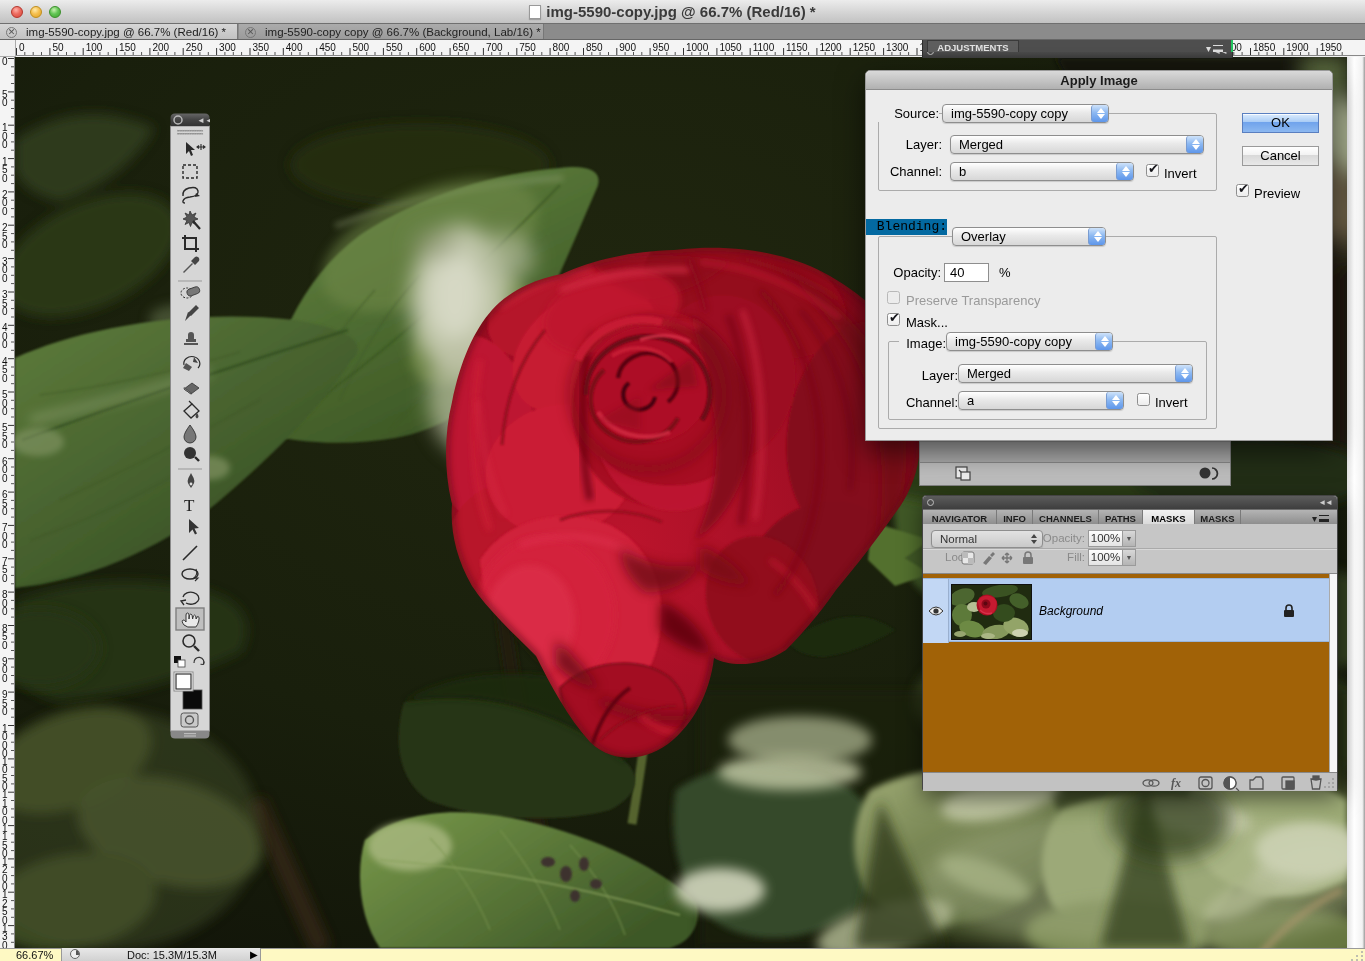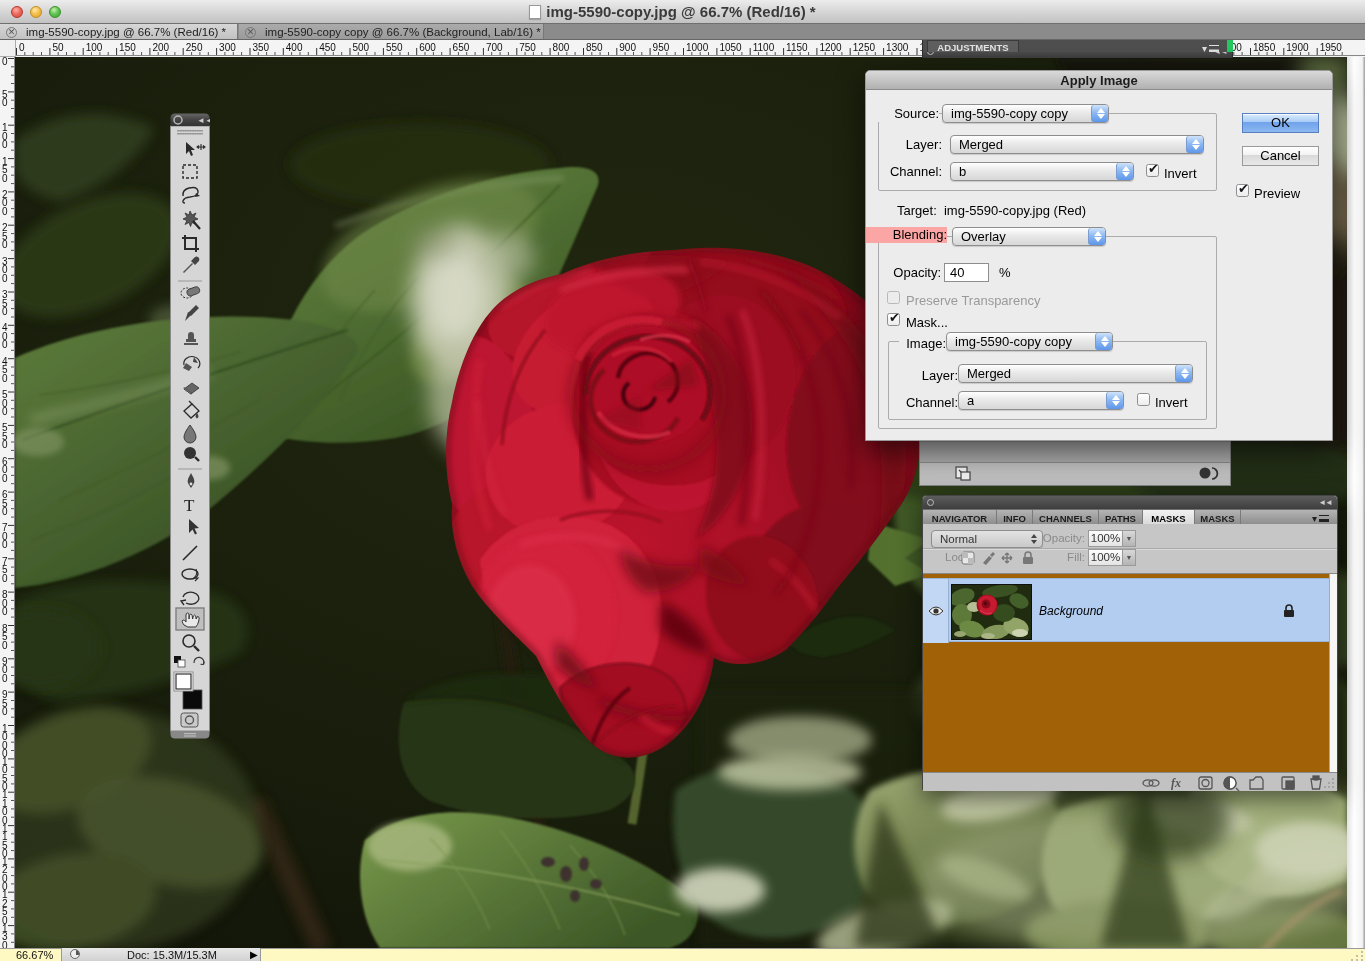--- a/index.html
+++ b/index.html
@@ -71,21 +71,21 @@
 #cancelbtn{top:75px;background:linear-gradient(#ffffff,#f2f2f2 45%,#d9d9d9 46%,#e8e8e8);
  border:1px solid #9a9a9a;}
 #opin{position:absolute;left:78px;top:192px;width:45px;height:19px;background:#fff;
  border:1px solid #8e8e8e;padding:1px 0 0 5px;}
 
 #adjbar{left:922px;top:44px;width:311px;height:14px;background:linear-gradient(#5a5a5a,#3c3c3c);
  border-radius:4px 4px 0 0;border:1px solid #2e2e2e;border-bottom:none;}
 .pcirc{position:absolute;left:4px;top:3px;width:7px;height:7px;border-radius:50%;
  border:1.5px solid #bdbdbd;}
 .coll{position:absolute;right:5px;top:2px;font-size:8px;color:#ccc;letter-spacing:-1px;}
-#adjtabs{left:922px;top:40px;width:311px;height:12px;background:#4e4e4e;border-left:1px solid #2e2e2e;border-right:6px solid #22c55e;}
+#adjtabs{left:922px;top:40px;width:311px;height:12px;background:#4e4e4e;border-left:1px solid #2e2e2e;border-right:2px solid #22c55e;}
 #adjtab{position:absolute;left:4px;top:0;width:92px;height:12px;background:#5e5e5e;
  color:#e2e2e2;font-size:9.5px;font-weight:bold;text-align:center;padding-top:1px;border:1px solid #3a3a3a;border-bottom:none;}
 .pmenu{position:absolute;color:#ddd;font-size:10px;}
 .pmenu i{display:inline-block;width:10px;height:7px;margin-left:2px;
  border-top:1.5px solid #ddd;border-bottom:1.5px solid #ddd;box-shadow:0 -2.5px 0 -1px #ddd inset;}
 #adjbottom{left:919px;top:441px;width:312px;height:45px;}
 
 #lpanel{left:922px;top:495px;width:416px;height:295px;background:#c6c6c6;
  border:1px solid #444;border-radius:4px 4px 0 0;box-shadow:0 8px 22px rgba(0,0,0,.5);font-size:11px;}
 #lhdr{position:absolute;left:0;top:0;width:100%;height:13px;background:linear-gradient(#5c5c5c,#3e3e3e);border-radius:4px 4px 0 0;}
@@ -924,23 +924,22 @@
  <div class="popup" style="left:84px;top:91px;width:184px;">
         <span>b</span>
         <i class="stp"></i>
       </div>
  <div class="chk on" style="left:280px;top:93px;"></div>
  <div class="dlab" style="left:298px;top:95px;width:60px;text-align:left;">Invert</div>
  <div id="okbtn">OK</div>
  <div id="cancelbtn">Cancel</div>
  <div class="chk on" style="left:370px;top:113px;"></div>
  <div class="dlab" style="left:388px;top:115px;width:70px;text-align:left;">Preview</div>
- <div class="dlab" style="left:31px;top:132px;width:350px;text-align:left;">Target: &nbsp;img-5590-copy.jpg (Red)</div>
  <div class="gbox" style="left:12px;top:165px;width:339px;height:193px;"></div>
- <div class="dlab" style="left:0px;top:156px;width:81px;background:#fca5a5;">Blending:</div>
+ <div class="dlab" style="left:0px;top:148px;width:81px;background:#0369a1;font-family:Liberation Mono, monospace;">Blending:</div>
  <div class="popup" style="left:86px;top:156px;width:154px;">
         <span>Overlay</span>
         <i class="stp"></i>
       </div>
  <div class="dlab" style="left:0;top:194px;width:75px;">Opacity:</div>
  <div id="opin">40</div>
  <div class="dlab" style="left:133px;top:194px;width:30px;text-align:left;">%</div>
  <div class="chk dis" style="left:21px;top:220px;"></div>
  <div class="dlab" style="left:40px;top:222px;width:200px;text-align:left;color:#9a9a9a;">Preserve Transparency</div>
  <div class="chk on" style="left:21px;top:242px;"></div>

